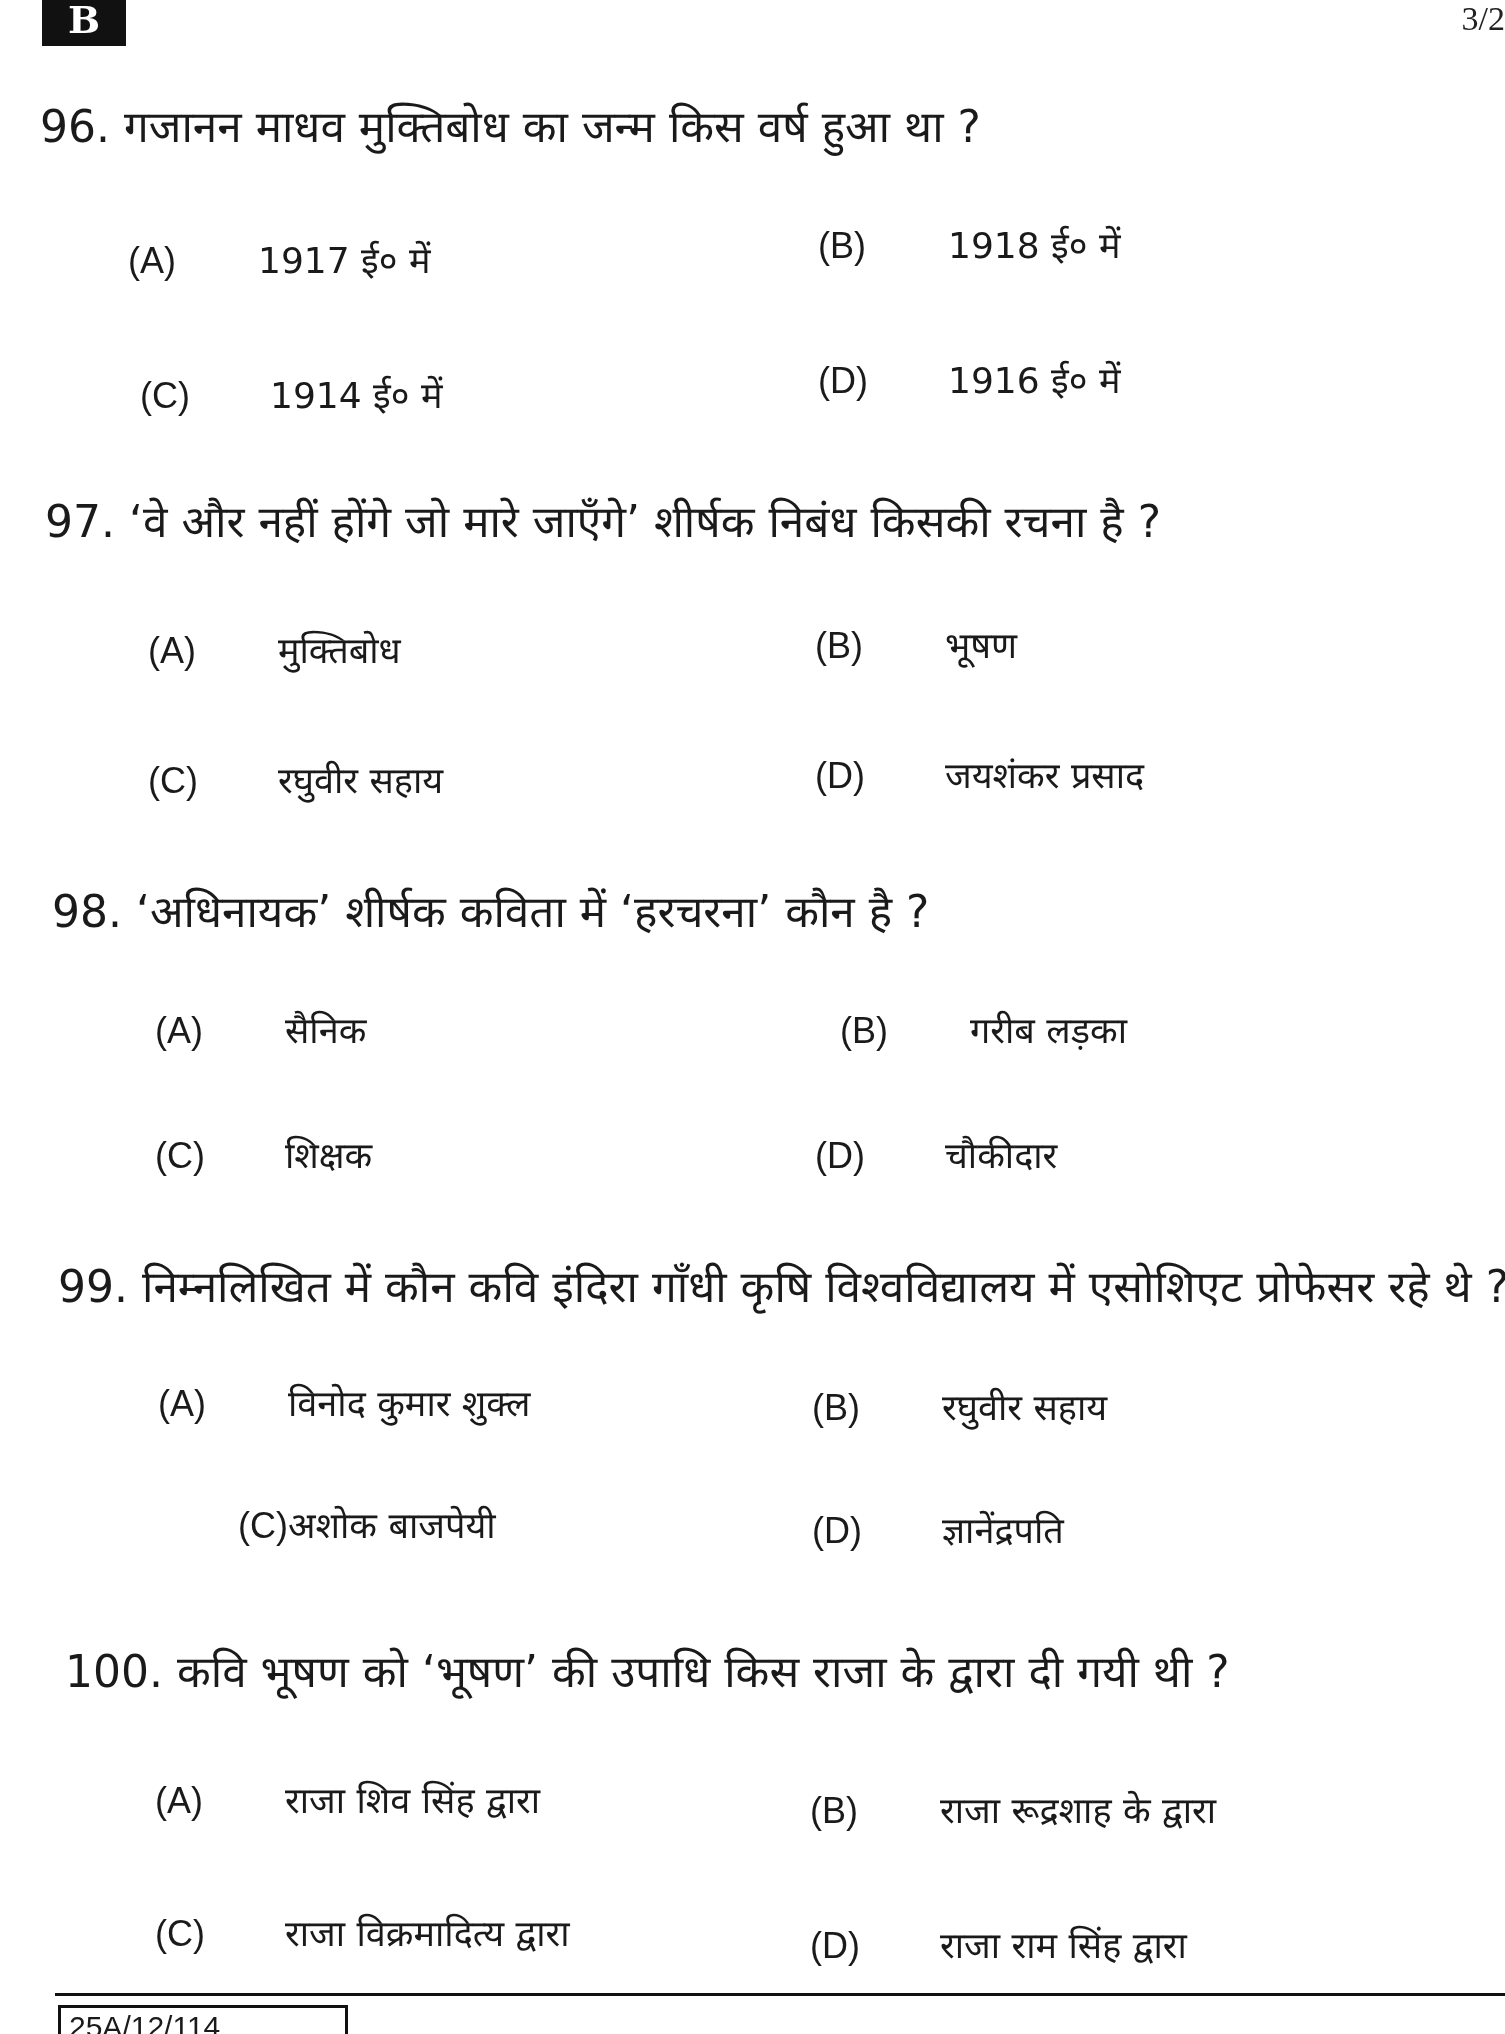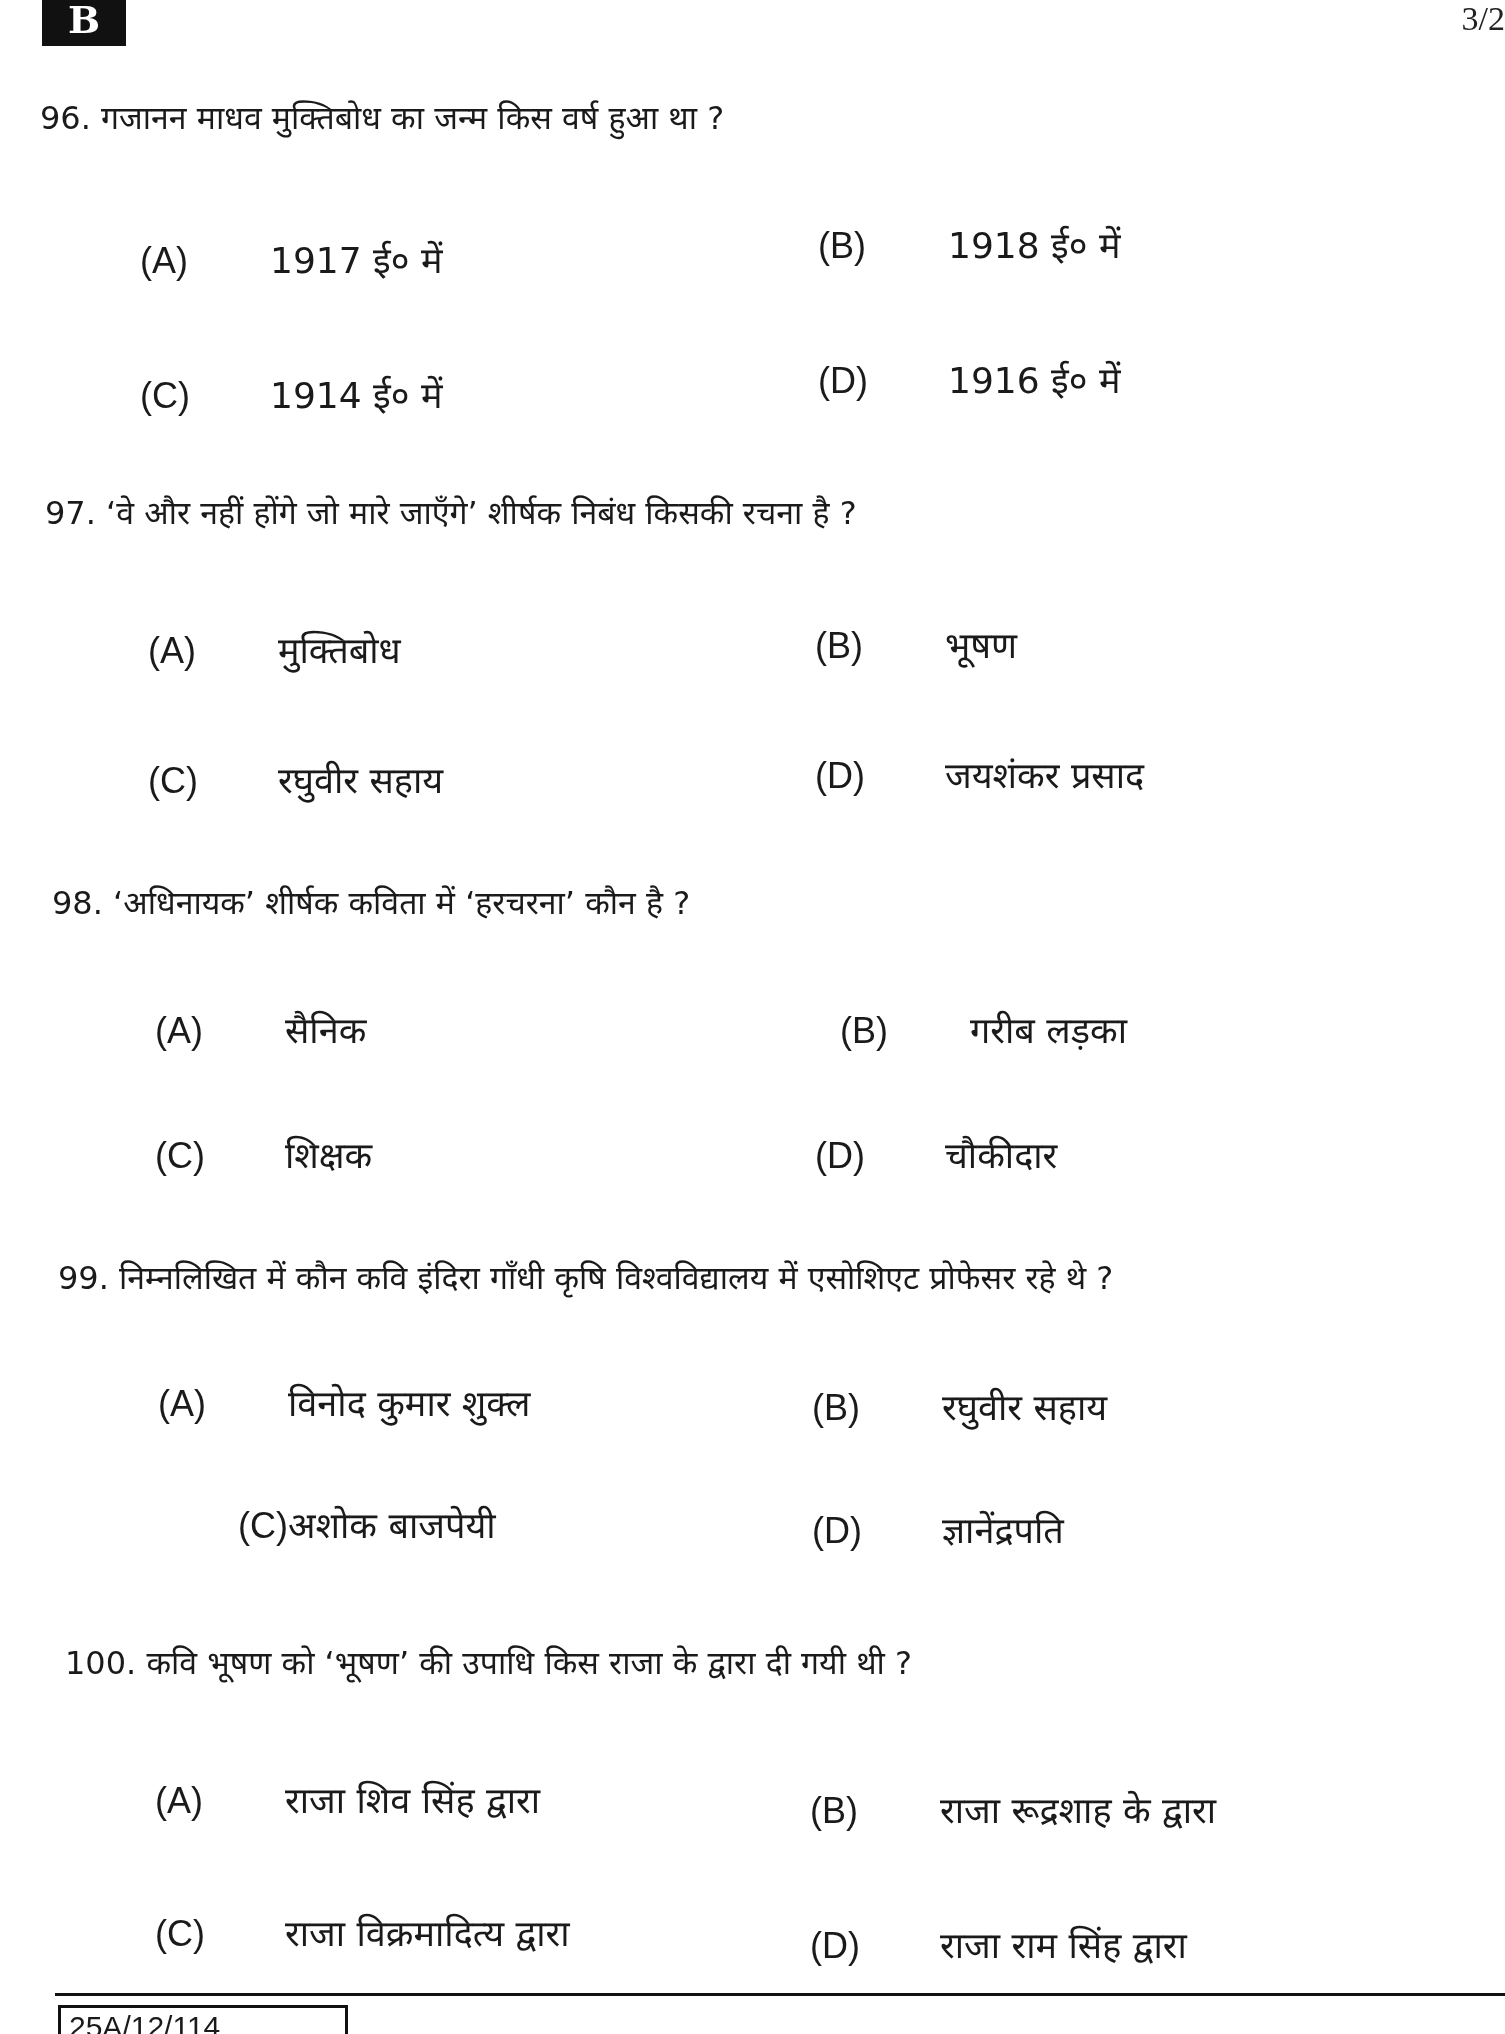--- a/index.html
+++ b/index.html
@@ -11,21 +11,21 @@
   .set-badge {
     position: absolute; left: 42px; top: 0; width: 84px; height: 46px;
     background: #111; color: #fff; font-family: "DejaVu Serif", serif;
     font-weight: bold; font-size: 38px; text-align: center; line-height: 40px;
   }
   .page-mark {
     position: absolute; right: 0; top: 0; font-size: 34px; color: #222;
     font-family: "Liberation Serif", serif;
     text-align: right;
   }
-  .q-text { position: absolute; font-size: 32px; white-space: nowrap; font-weight: 500; }
+  .q-text { position: absolute; font-size: 44px; white-space: nowrap; font-weight: 500; }
   .opt { position: absolute; font-size: 36px; white-space: nowrap; }
   .opt .lbl { display: inline-block; width: 130px; font-family: "Liberation Sans", sans-serif; }
   .footer-line {
     position: absolute; left: 55px; top: 1993px; width: 1450px; height: 0;
     border-top: 3px solid #111;
   }
   .code-box {
     position: absolute; left: 58px; top: 2005px; width: 290px; height: 40px;
     border: 3px solid #111; border-bottom: none; font-size: 30px; line-height: 38px;
     padding-left: 8px; box-sizing: border-box; font-family: "Liberation Sans", sans-serif;
@@ -34,21 +34,21 @@
 </head>
 <body>
 
 <div class="set-badge">B</div>
 <div class="page-mark">3/2</div>
 
 <div class="q-text" style="left:40px; top:95px;">
   <span>96.</span>
   <span>गजानन माधव मुक्तिबोध का जन्म किस वर्ष हुआ था ?</span>
 </div>
-<div class="opt" style="left:140px; top:235px;"><span class="lbl">(A)</span><span>1917 ई० में</span></div>
+<div class="opt" style="left:128px; top:235px;"><span class="lbl">(A)</span><span>1917 ई० में</span></div>
 <div class="opt" style="left:818px; top:220px;"><span class="lbl">(B)</span><span>1918 ई० में</span></div>
 <div class="opt" style="left:140px; top:370px;"><span class="lbl">(C)</span><span>1914 ई० में</span></div>
 <div class="opt" style="left:818px; top:355px;"><span class="lbl">(D)</span><span>1916 ई० में</span></div>
 
 <div class="q-text" style="left:45px; top:490px;">
   <span>97.</span>
   <span>‘वे और नहीं होंगे जो मारे जाएँगे’ शीर्षक निबंध किसकी रचना है ?</span>
 </div>
 <div class="opt" style="left:148px; top:625px;"><span class="lbl">(A)</span><span>मुक्तिबोध</span></div>
 <div class="opt" style="left:815px; top:620px;"><span class="lbl">(B)</span><span>भूषण</span></div>

